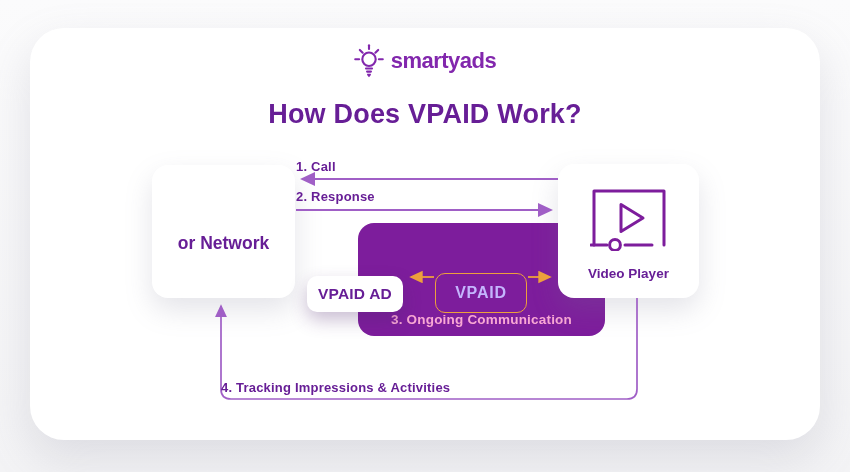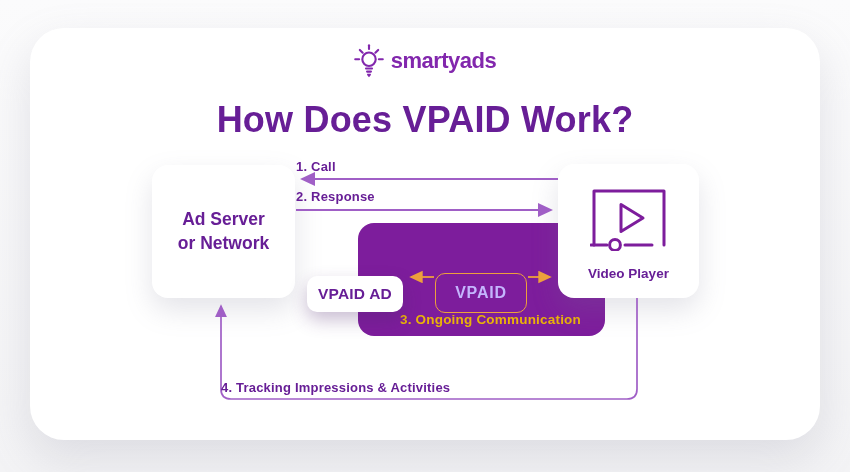--- a/index.html
+++ b/index.html
@@ -26,41 +26,41 @@
   .logo{
     position:absolute;left:0;top:44px;width:850px;
     display:flex;align-items:center;justify-content:center;gap:7px;
   }
   .logo-text{
     font-size:22px;font-weight:bold;color:var(--logo-purple);
     letter-spacing:-0.5px;
   }
   .title{
     position:absolute;left:0;top:99px;width:850px;text-align:center;
-    font-size:36px;font-weight:bold;color:var(--deep-purple);letter-spacing:0.2px;
+    font-size:27px;font-weight:bold;color:var(--deep-purple);letter-spacing:0.2px;
   }
   .box{
     position:absolute;background:#fff;border-radius:16px;
     box-shadow:0 12px 28px rgba(120,120,145,0.20);
     display:flex;flex-direction:column;align-items:center;justify-content:center;
   }
   .ad-server{left:152px;top:165px;width:143px;height:133px;z-index:2;}
   .ad-server .node-label{
     text-align:center;color:var(--deep-purple);
     font-size:17.5px;font-weight:bold;line-height:1.35;
   }
   .video-player{left:558px;top:164px;width:141px;height:134px;z-index:3;gap:15px;padding-top:6px;}
   .vp-label{color:var(--deep-purple);font-size:13.5px;font-weight:bold;}
   .purple-panel{
     position:absolute;left:358px;top:223px;width:247px;height:113px;
     background:var(--brand-purple);border-radius:16px;z-index:1;
   }
   .panel-label{
-    position:absolute;left:9px;bottom:9px;width:100%;text-align:center;
-    color:#eab308;font-size:13.5px;font-weight:600;letter-spacing:0.2px;
+    position:absolute;left:0;bottom:9px;width:100%;text-align:center;
+    color:#f9a8d4;font-size:13.5px;font-weight:600;letter-spacing:0.2px;
   }
   .chip{
     position:absolute;display:flex;align-items:center;justify-content:center;
     border-radius:10px;z-index:2;margin-top:16px;
   }
   .vpaid-ad{
     left:307px;top:260px;width:96px;height:36px;background:#fff;
     box-shadow:0 8px 18px rgba(80,40,110,0.30);
     color:var(--deep-purple);font-size:15.5px;font-weight:bold;letter-spacing:0.2px;
   }
@@ -109,21 +109,21 @@
   </div>
 
   <h1 class="title">How Does VPAID Work?</h1>
 
   <div class="purple-panel">
     <div class="panel-label">3. Ongoing Communication</div>
   </div>
 
   <div class="box ad-server">
     <div class="node-label">
-      <span>Ad Server</span><br>
+      <br>
       <span>or Network</span>
     </div>
   </div>
 
   <div class="box video-player">
     <svg width="78" height="64" viewBox="0 0 78 64">
       <g class="icon-stroke" stroke-width="3" stroke-linecap="round" stroke-linejoin="round">
         <path d="M4 58 V4 H74 V58"></path>
         <path d="M31 17.5 L31 44.5 L53 31 Z"></path>
         <path d="M1 58 H17"></path>

